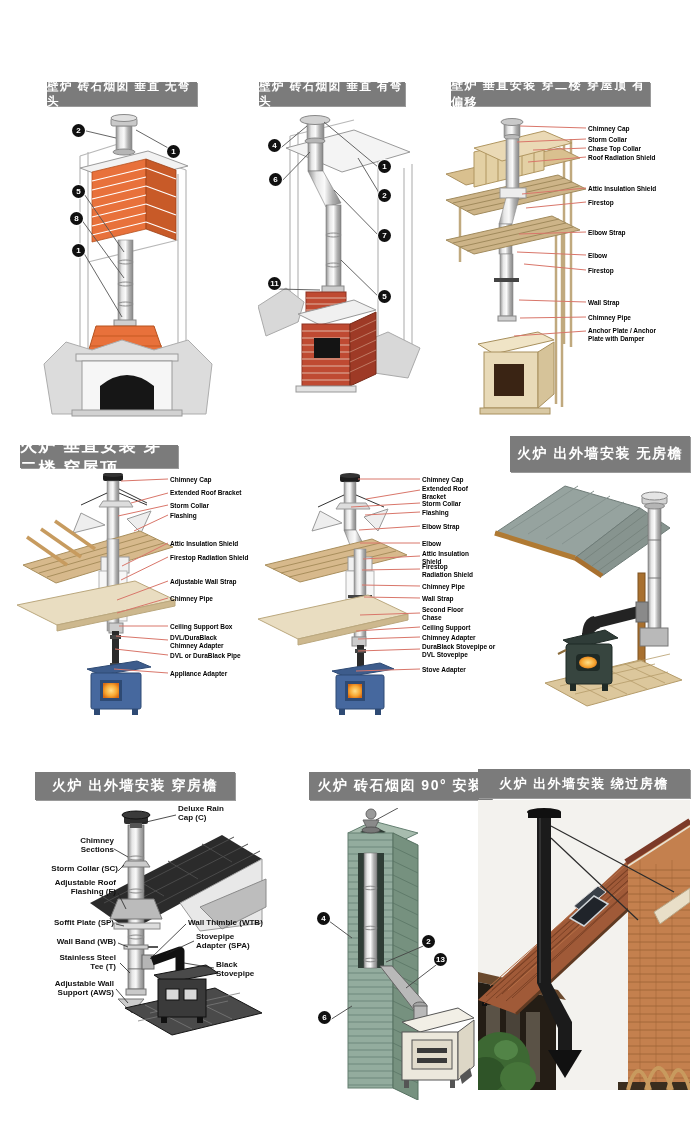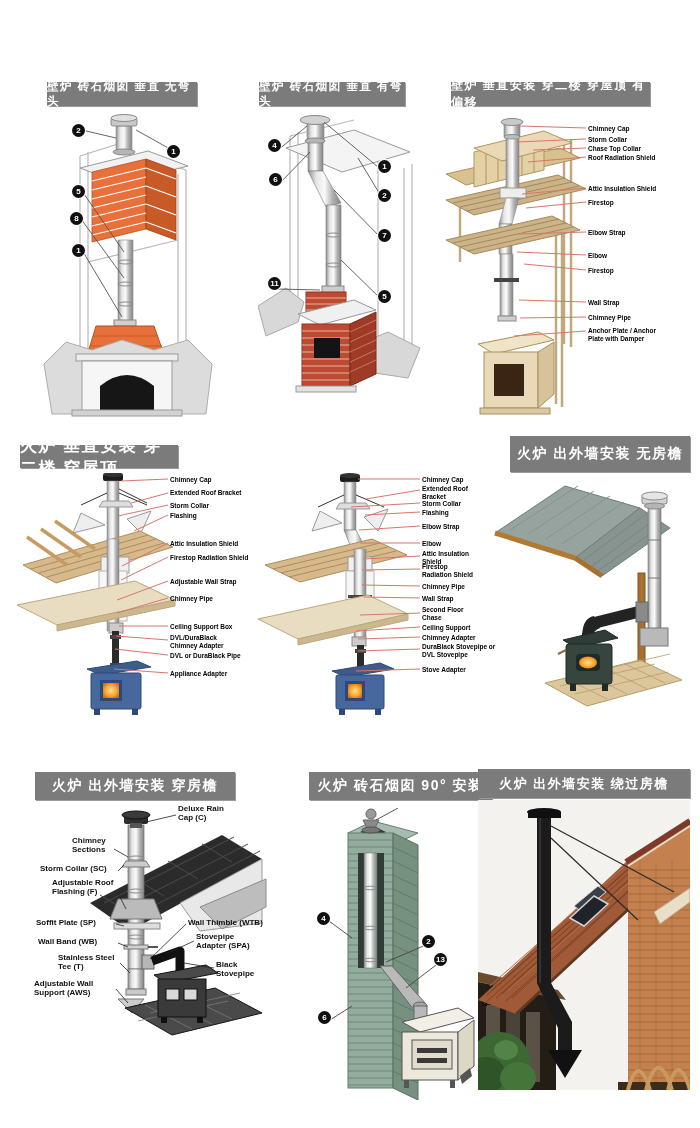--- a/index.html
+++ b/index.html
@@ -10,21 +10,21 @@
        box-shadow:1px 1px 0 #9a9a9a;}
   .fig{position:absolute;}
   .fig svg{display:block;}
   .co{position:absolute;width:13px;height:13px;border-radius:50%;background:#101010;color:#fff;
       font-size:8px;font-weight:bold;display:flex;align-items:center;justify-content:center;
       box-shadow:0 0 0 1px #ffffff;}
   .lbl{position:absolute;font-size:6.5px;font-weight:bold;color:#000;line-height:1.2;white-space:nowrap;}
   .lbl.wrap{white-space:normal;}
   .lbl7{position:absolute;font-size:8px;font-weight:bold;color:#111;line-height:1.1;white-space:nowrap;}
   .lbl7.wrap{white-space:normal;}
-  .lbl7.r{text-align:left;}
+  .lbl7.r{text-align:right;}
 </style>
 </head>
 <body>
 
 <div class="page">
 
   <svg width="0" height="0" style="position:absolute">
     <defs>
       <linearGradient id="steel" x1="0" y1="0" x2="1" y2="0">
         <stop offset="0" stop-color="#8f8f8f"></stop>

